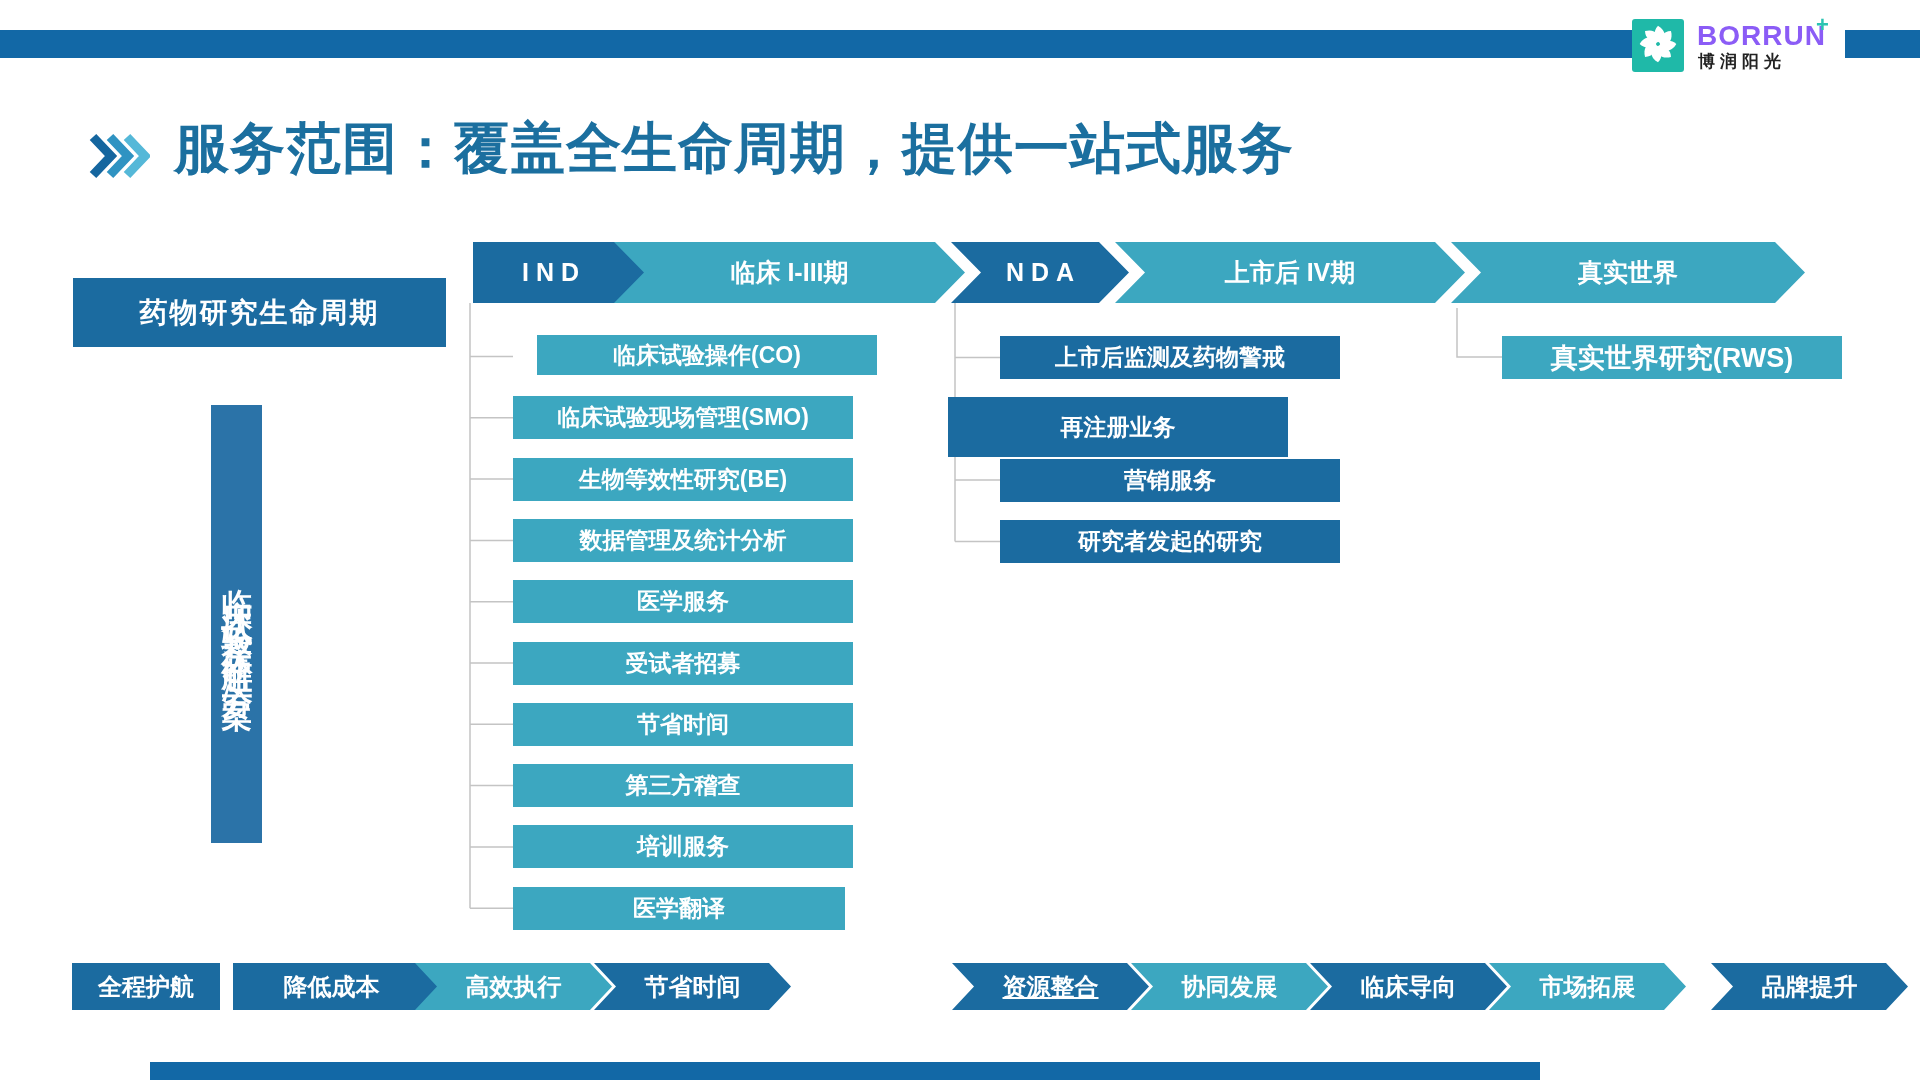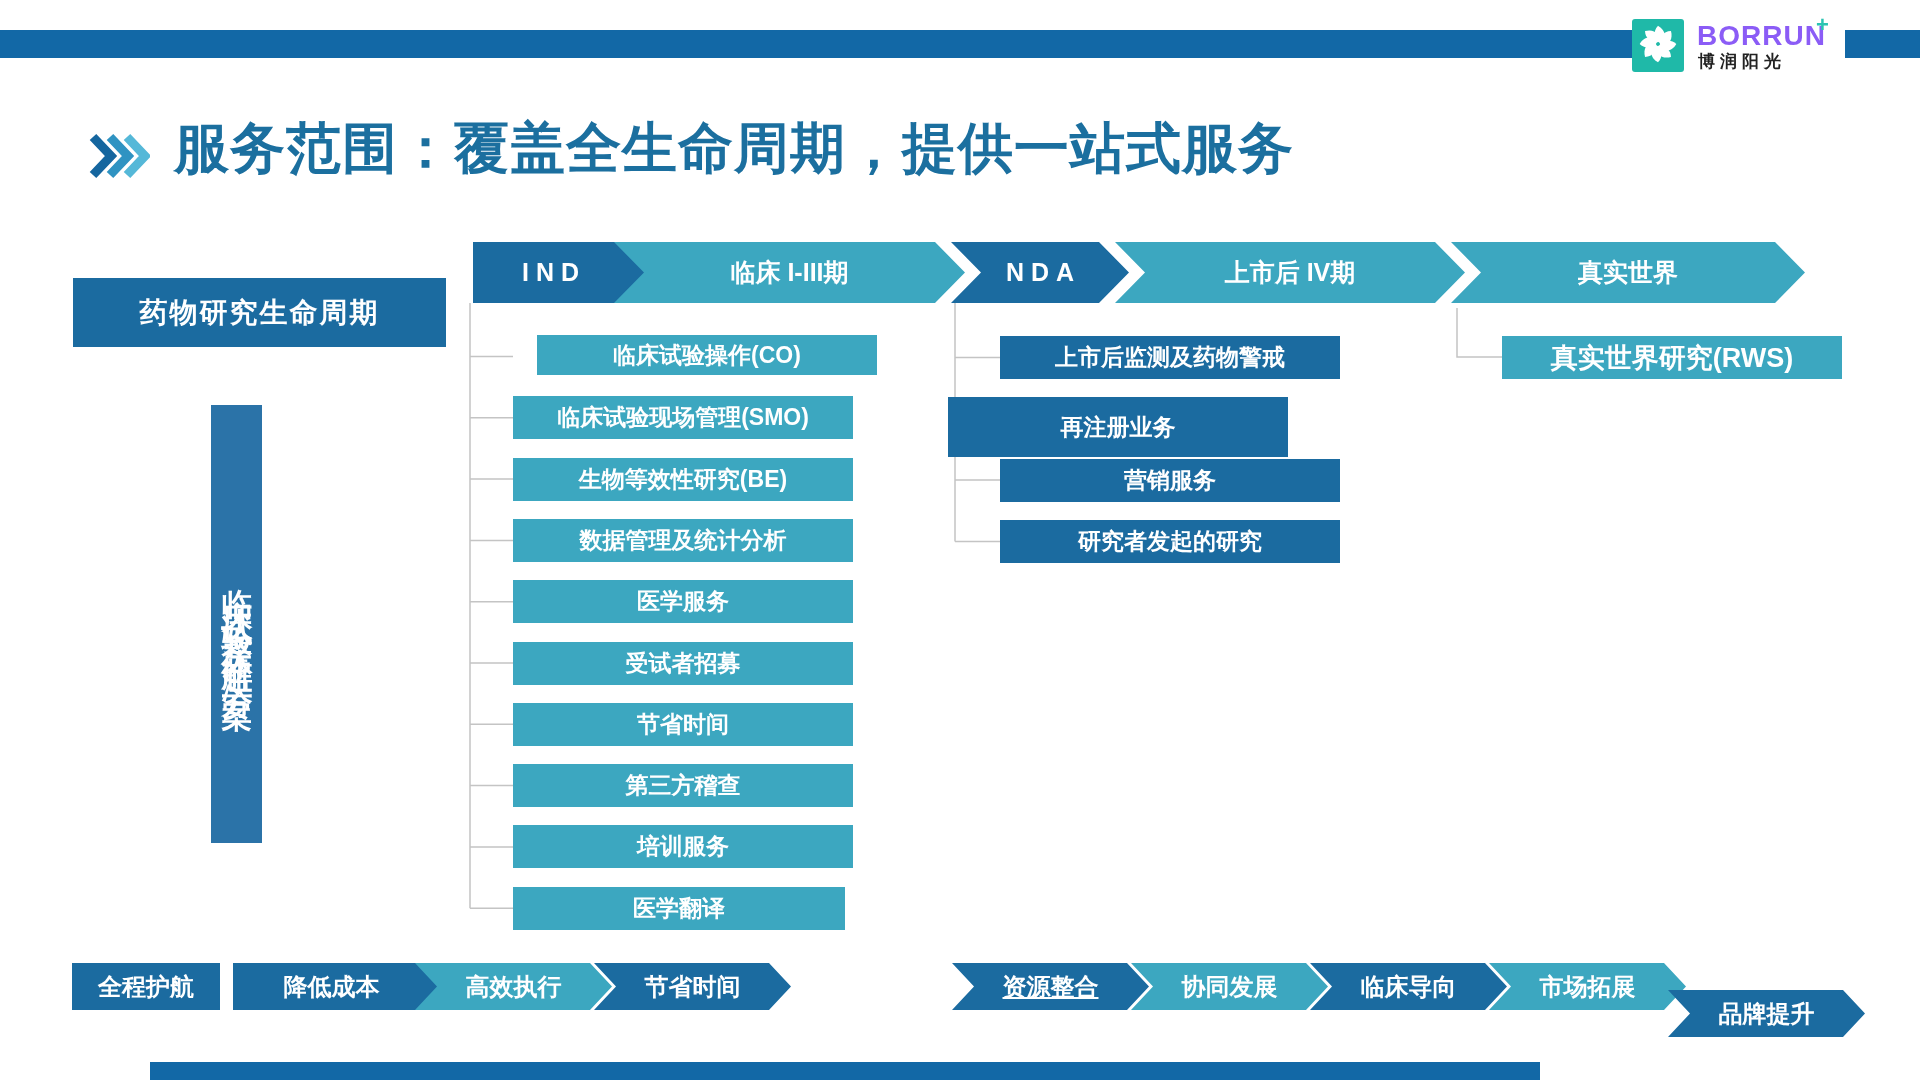--- a/index.html
+++ b/index.html
@@ -181,16 +181,16 @@
     </div>
     <div class="shape benefit tone-teal" style="left: 1131px; top: 963px; width: 197px; height: 47px; clip-path: polygon(0px 0px, calc(100% - 22px) 0px, 100% 50%, calc(100% - 22px) 100%, 0px 100%, 22px 50%);">
       <span>协同发展</span>
     </div>
     <div class="shape benefit tone-dark" style="left: 1310px; top: 963px; width: 197px; height: 47px; clip-path: polygon(0px 0px, calc(100% - 22px) 0px, 100% 50%, calc(100% - 22px) 100%, 0px 100%, 22px 50%);">
       <span>临床导向</span>
     </div>
     <div class="shape benefit tone-teal" style="left: 1489px; top: 963px; width: 197px; height: 47px; clip-path: polygon(0px 0px, calc(100% - 22px) 0px, 100% 50%, calc(100% - 22px) 100%, 0px 100%, 22px 50%);">
       <span>市场拓展</span>
     </div>
-    <div class="shape benefit tone-dark" style="left: 1668px; top: 963px; width: 197px; height: 47px; clip-path: polygon(0px 0px, calc(100% - 22px) 0px, 100% 50%, calc(100% - 22px) 100%, 0px 100%, 22px 50%); margin-top: 27px;">
+    <div class="shape benefit tone-dark" style="left: 1711px; top: 963px; width: 197px; height: 47px; clip-path: polygon(0px 0px, calc(100% - 22px) 0px, 100% 50%, calc(100% - 22px) 100%, 0px 100%, 22px 50%);">
       <span>品牌提升</span>
     </div>
   </div>
 
 </body></html>

